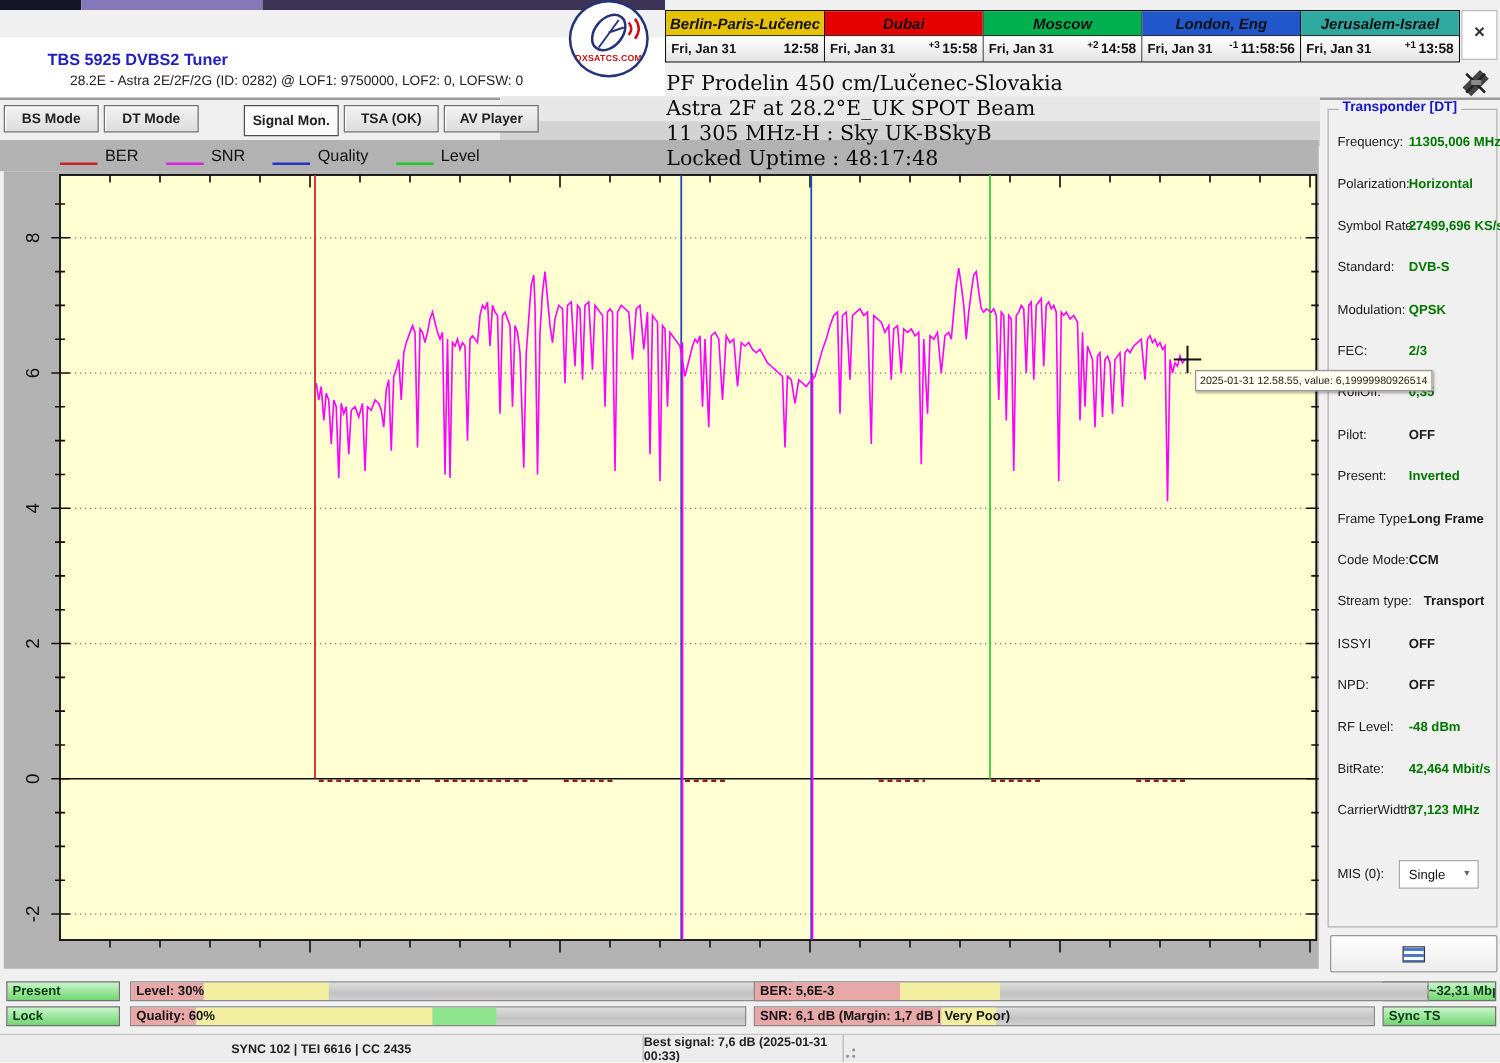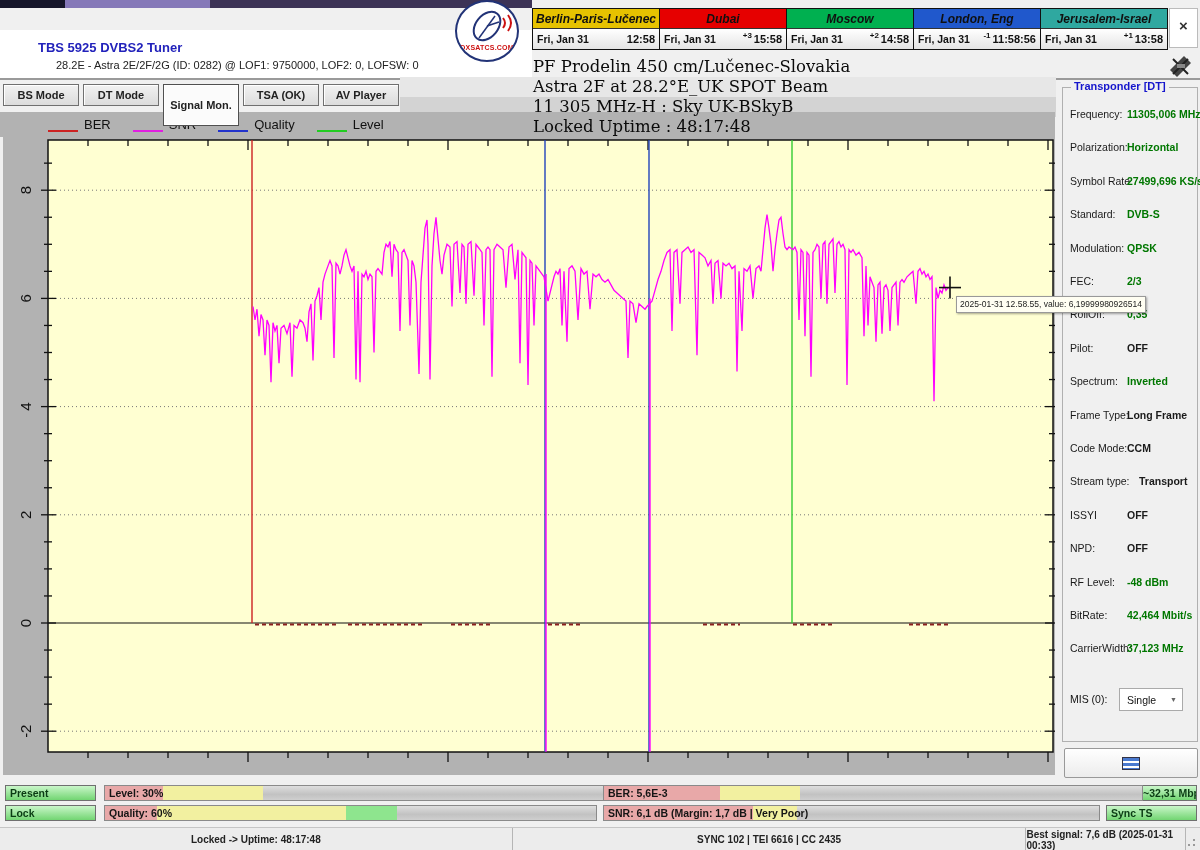--- a/index.html
+++ b/index.html
@@ -37,21 +37,21 @@
   #divider{position:absolute;left:0;top:78px;width:1200px;height:2px;background:#9a9a9a;}
   
   .band{position:absolute;left:400px;width:656px;height:20px;}
   .serif-line{position:absolute;left:533px;height:20px;font-family:"DejaVu Serif",serif;
               font-size:16.5px;color:#0a0a0a;white-space:nowrap;line-height:20px;}
   
   #mode-buttons{position:absolute;left:3px;top:84px;display:flex;gap:4px;}
   .mode-btn{width:76px;height:22px;font-size:11px;font-weight:bold;color:#222;
             background:linear-gradient(#f2f2f2,#dcdcdc);border:1px solid #707070;
             box-shadow:inset 1px 1px 0 #fff;cursor:pointer;font-family:"Liberation Sans",sans-serif;}
-  .mode-btn.active{background:#fbfbfb;box-shadow:inset 0 0 0 1px #fff;border:1px solid #505050;height:42px;}
+  .mode-btn.active{background:#fbfbfb;box-shadow:inset 0 0 0 1px #fff;border:1px solid #505050;height:25px;margin-left:32px;}
   
   #legend-strip{position:absolute;left:0;top:112px;width:1055px;height:25px;background:#b2b2b2;
                 display:flex;align-items:center;gap:22px;padding-left:48px;box-sizing:border-box;}
   .legend-item{display:flex;align-items:flex-end;gap:6px;font-size:13px;color:#111;}
   .legend-swatch{width:30px;height:2px;}
   
   #chart-outer{position:absolute;left:3px;top:137px;width:1052px;height:638px;background:#b2b2b2;}
   #tooltip{position:absolute;left:956px;top:296px;height:15px;background:#fffef2;border:1px solid #999;
            box-shadow:1px 1px 2px rgba(0,0,0,.35);font-size:8.5px;line-height:14px;padding:0 3px;
            white-space:nowrap;z-index:30;color:#222;}
@@ -362,21 +362,21 @@
         </div>
         <div class="tp-row" style="top: 220.4px;">
           <span class="tp-label">RollOff:</span>
           <span class="tp-value" style="color: rgb(0, 119, 0);">0,35</span>
         </div>
         <div class="tp-row" style="top: 253.8px;">
           <span class="tp-label">Pilot:</span>
           <span class="tp-value" style="color: rgb(26, 26, 26);">OFF</span>
         </div>
         <div class="tp-row" style="top: 287.2px;">
-          <span class="tp-label">Spectrum:</span>
+          <span class="tp-label">Present:</span>
           <span class="tp-value" style="color: rgb(0, 119, 0);">Inverted</span>
         </div>
         <div class="tp-row" style="top: 320.6px;">
           <span class="tp-label">Frame Type:</span>
           <span class="tp-value" style="color: rgb(26, 26, 26);">Long Frame</span>
         </div>
         <div class="tp-row" style="top: 354px;">
           <span class="tp-label">Code Mode:</span>
           <span class="tp-value" style="color: rgb(26, 26, 26);">CCM</span>
         </div>
@@ -439,19 +439,18 @@
         <div class="mlabel">BER: 5,6E-3</div>
       </div>
       <div class="meter" style="left: 603px; top: 805px; width: 497px;">
         <div class="zone" style="left: 0%; width: 30%; background: rgb(232, 168, 168);"></div>
         <div class="zone" style="left: 30%; width: 9%; background: rgb(242, 240, 160);"></div>
         <div class="mlabel">SNR: 6,1 dB (Margin: 1,7 dB | Very Poor)</div>
       </div>
     </div>
 
   <div id="statusbar">
-      <div class="sb-sec" style="width: 513px;">Locked -&gt; Uptime: 48:17:48</div>
       <div class="sb-sec" style="width: 514px;">SYNC 102 | TEI 6616 | CC 2435</div>
       <div class="sb-sec" style="width: 159px;">Best signal: 7,6 dB (2025-01-31 00:33)</div>
       <div id="sb-grip"></div>
     </div>
 
 </div>
 
 </body></html>

